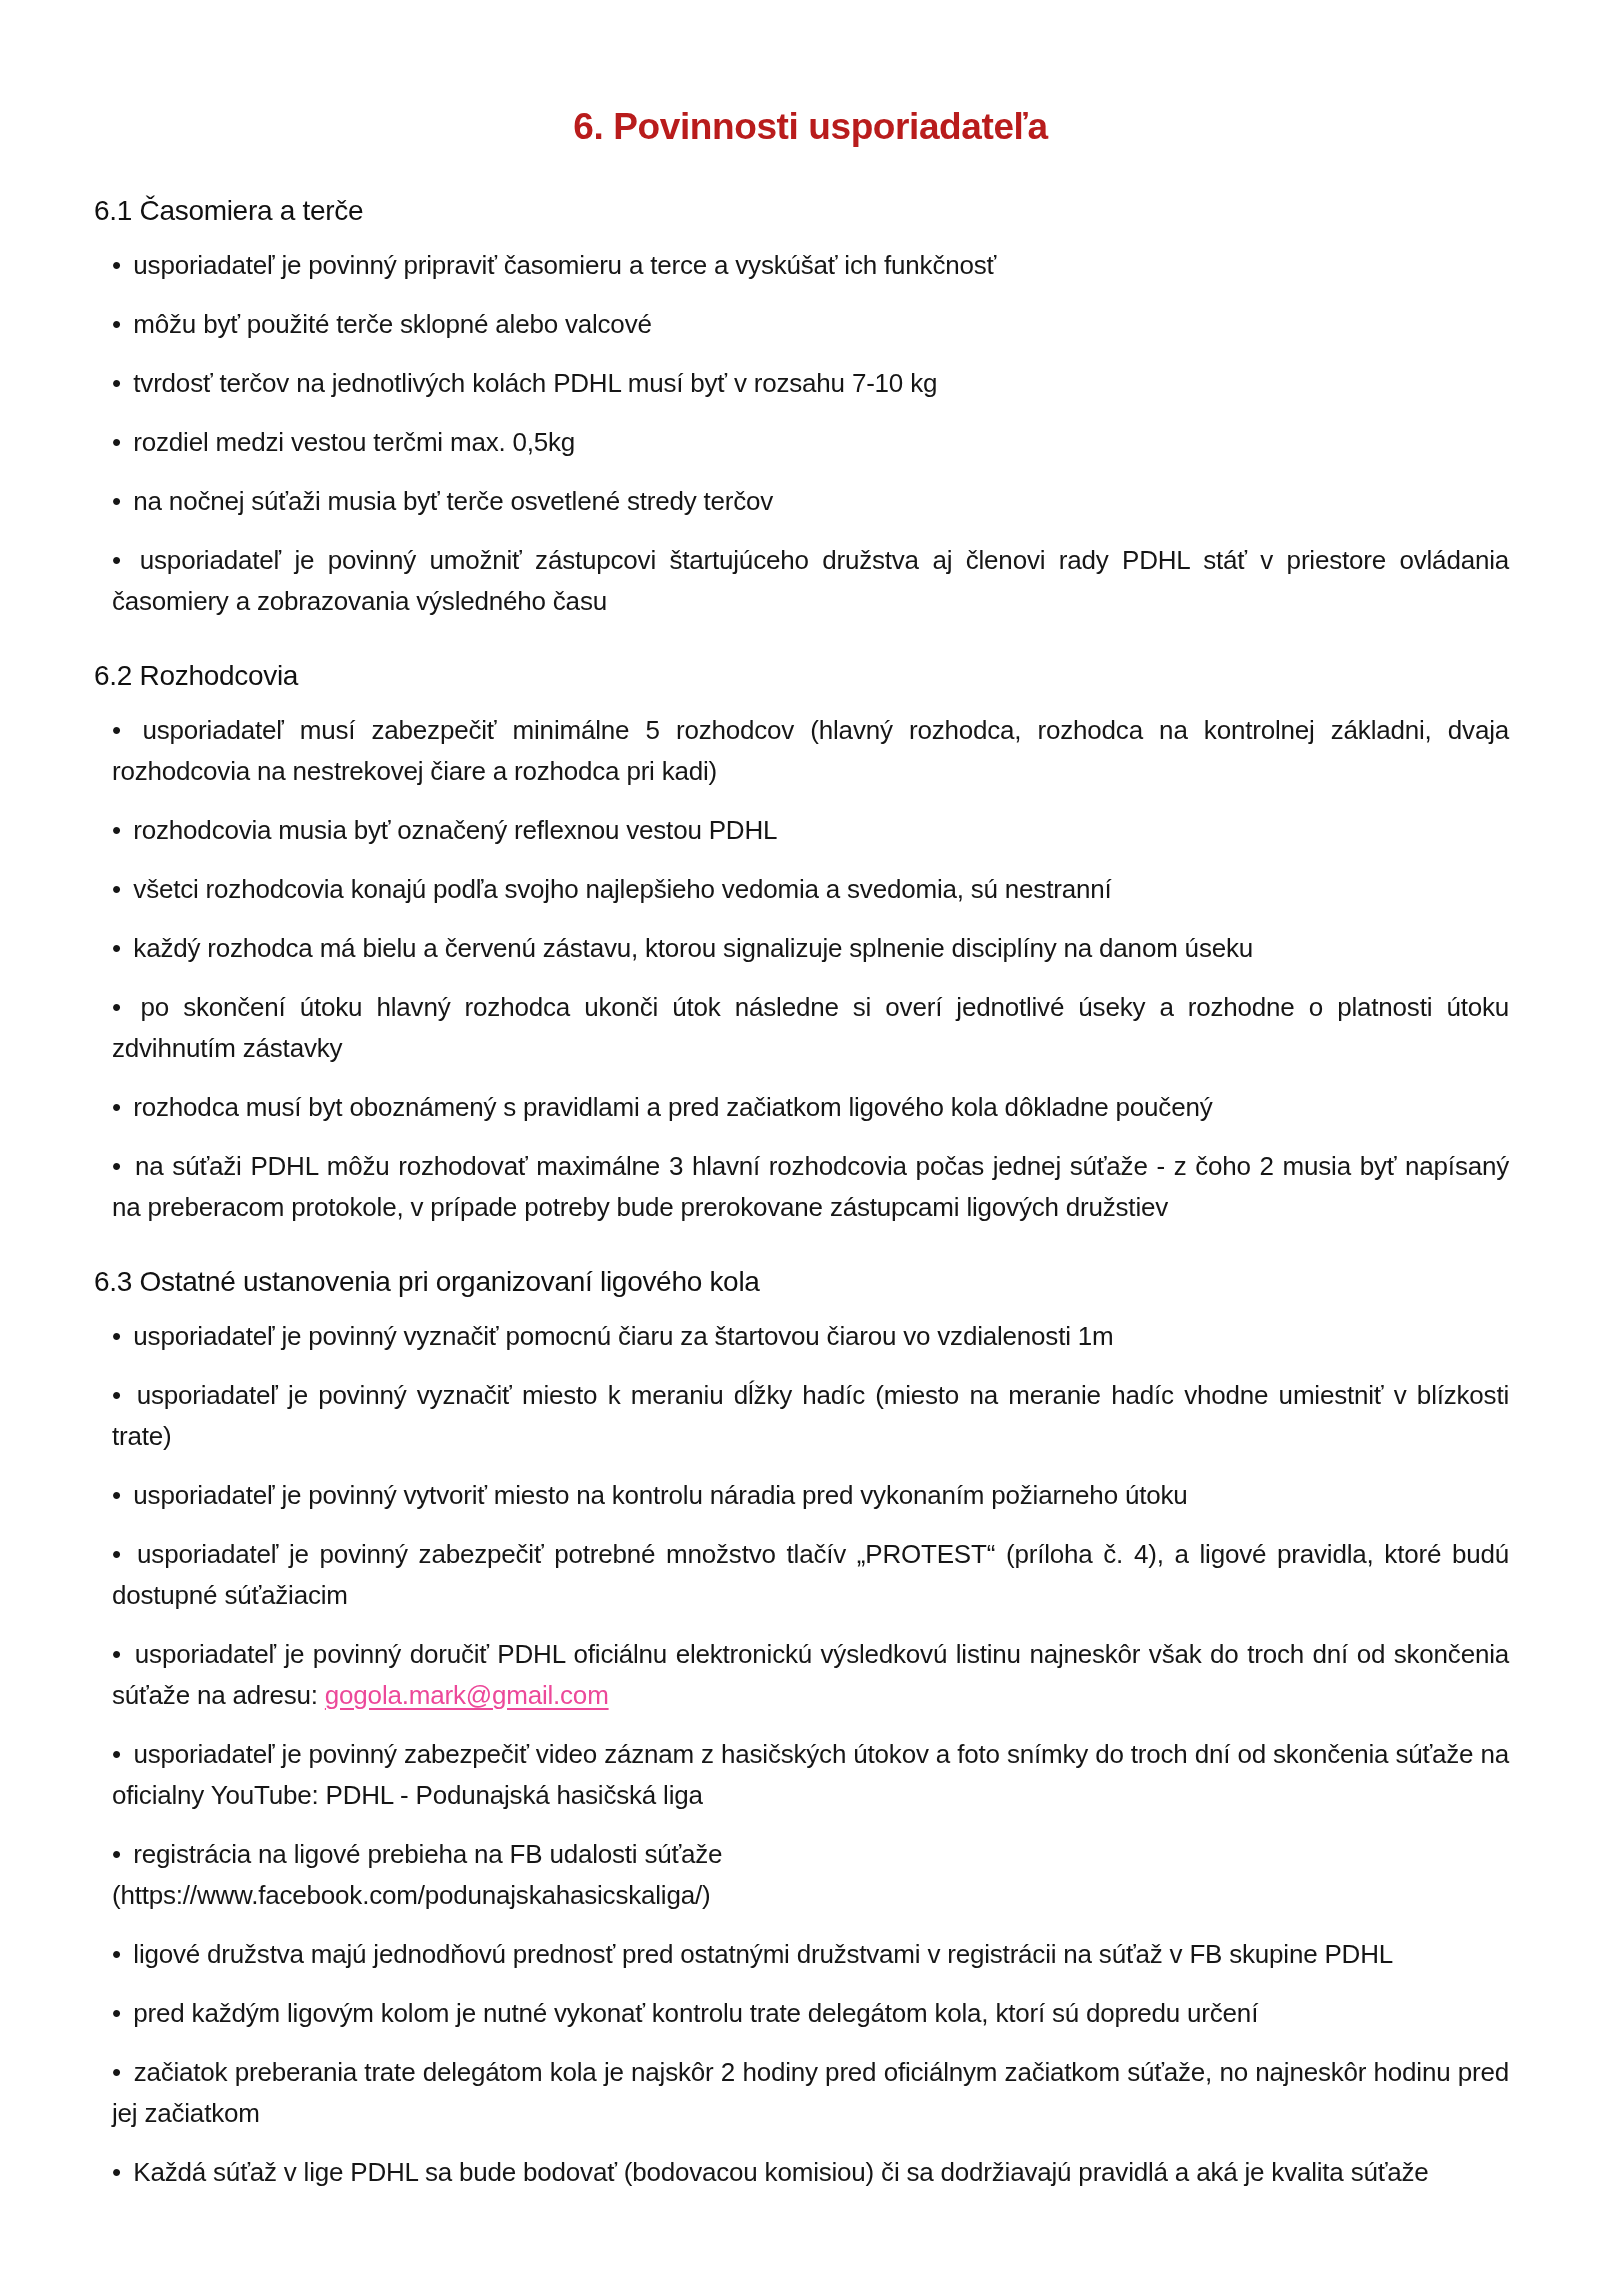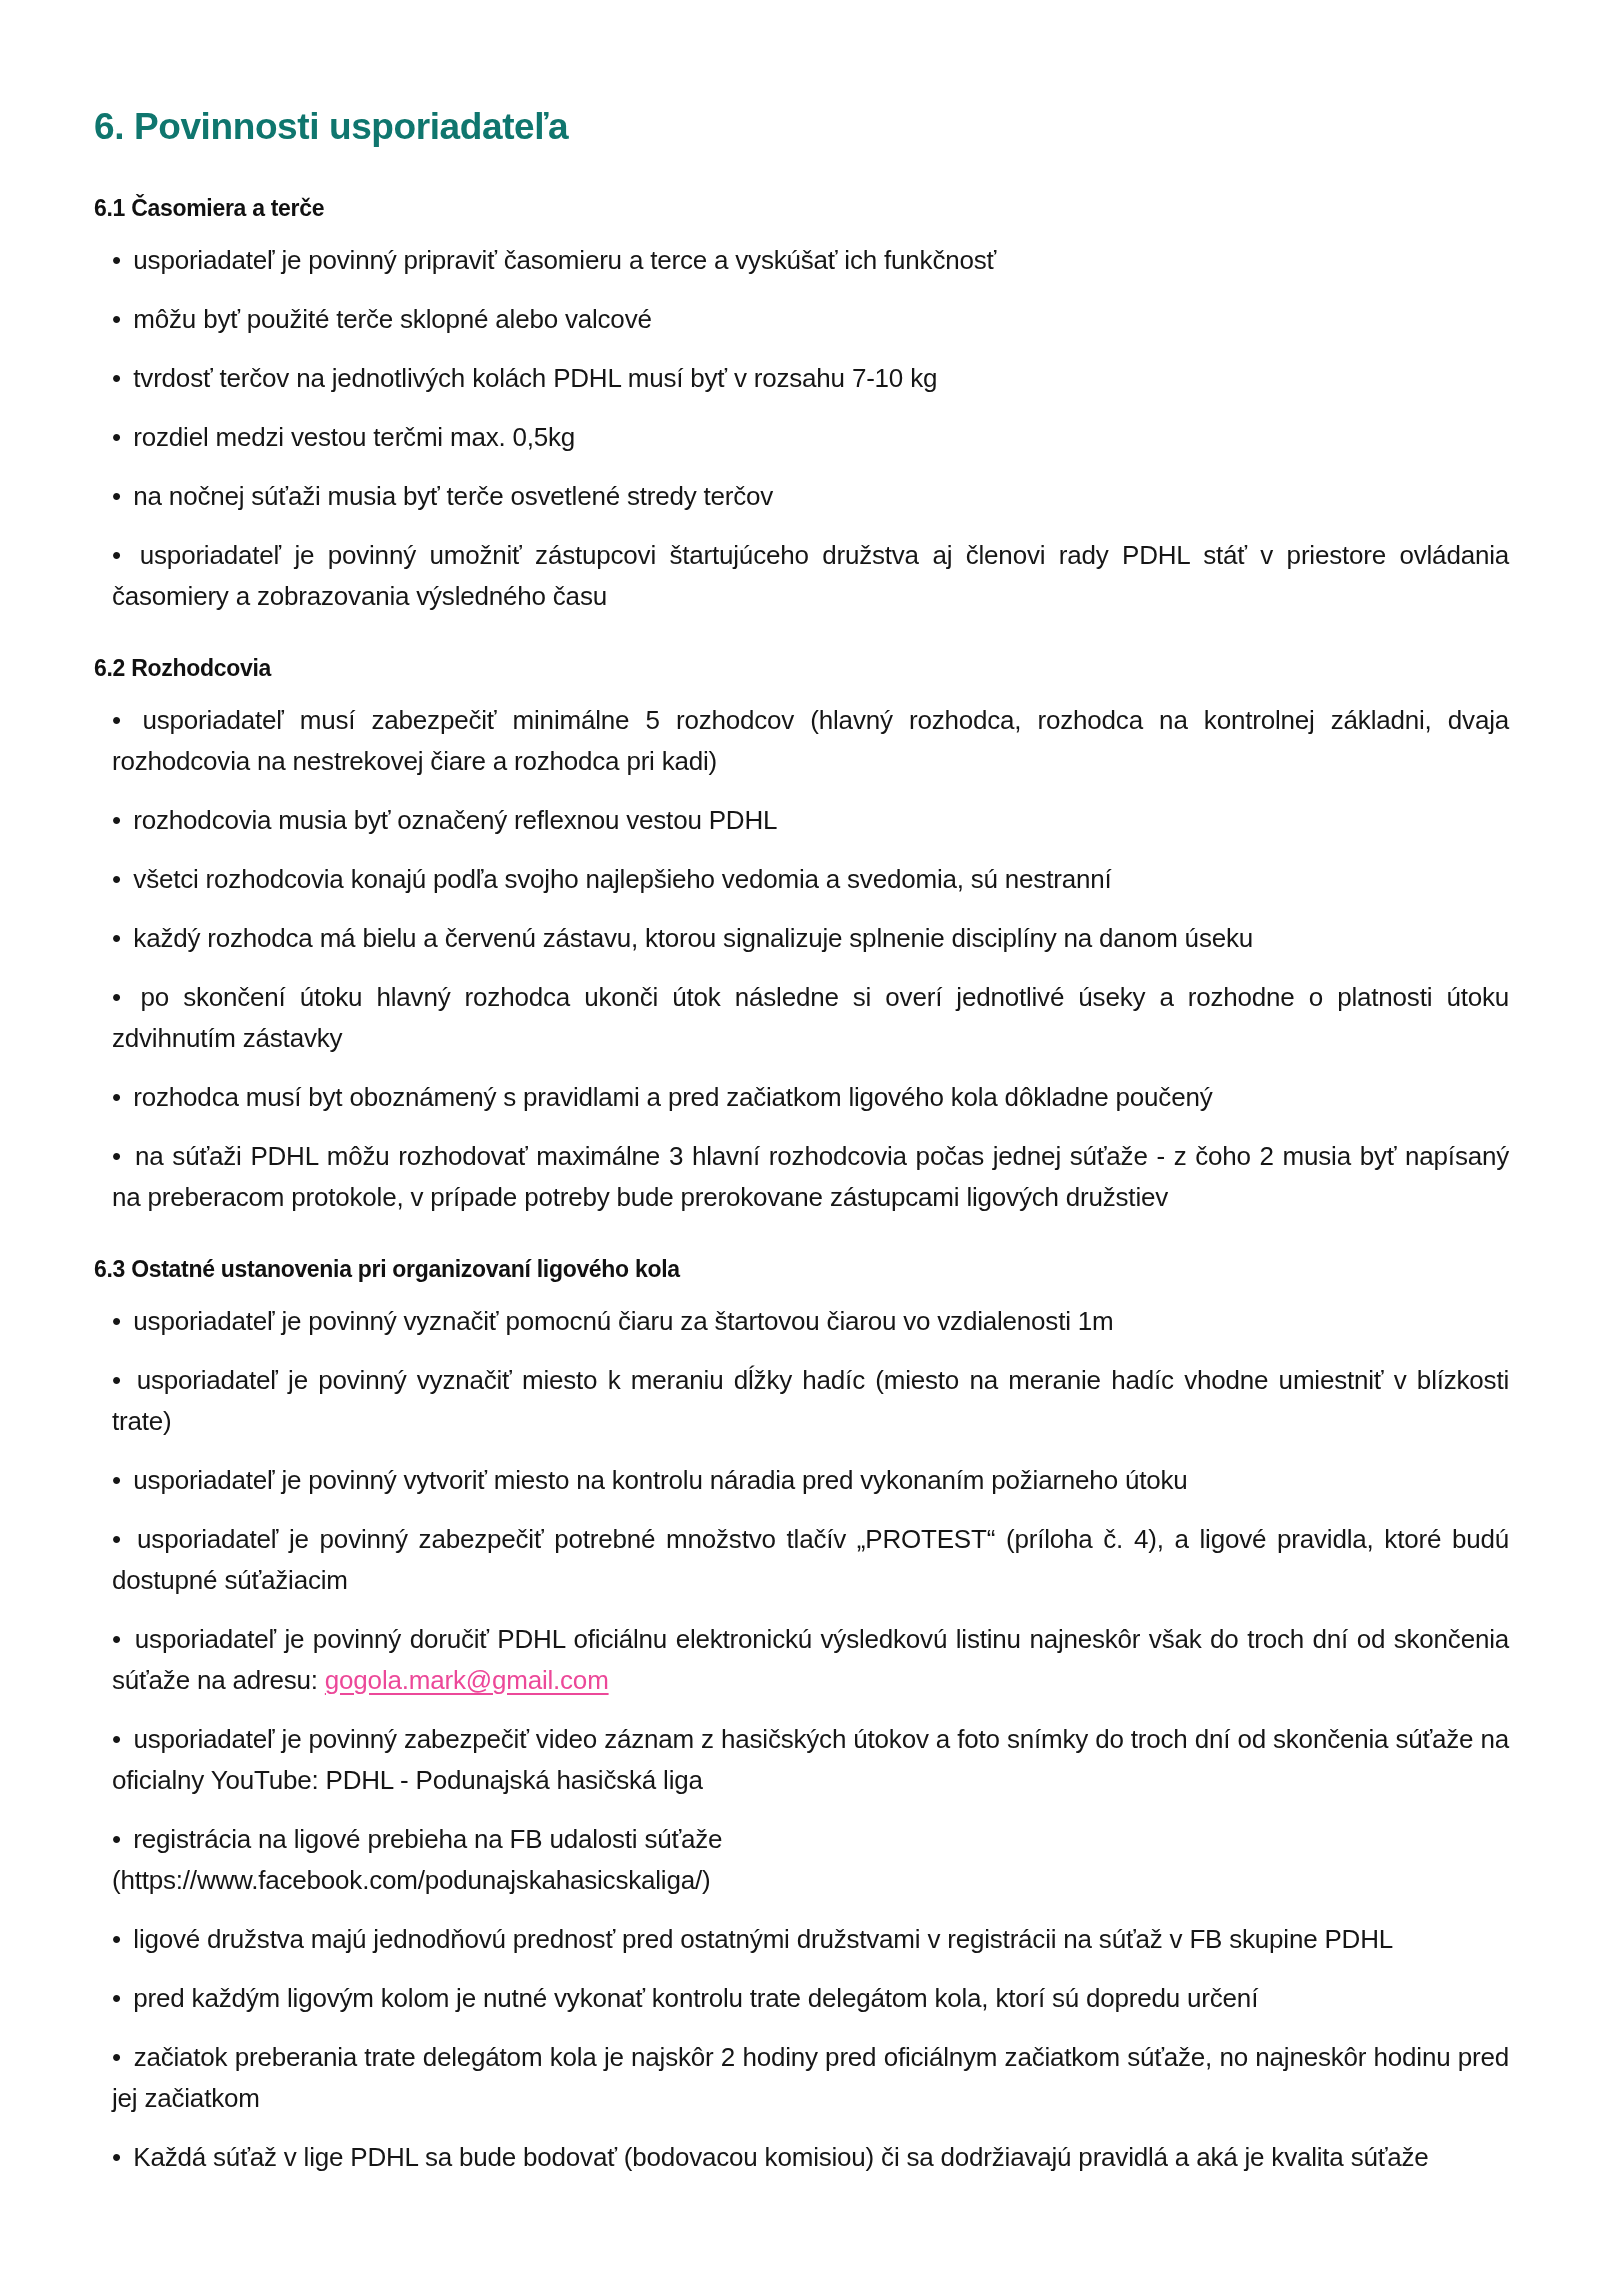--- a/index.html
+++ b/index.html
@@ -19,25 +19,26 @@
     width: 1621px;
     height: 2293px;
     padding: 106px 94px 0 94px;
     background: #ffffff;
   }
   .doc-title {
     font-size: 37px;
     font-weight: 700;
     letter-spacing: -0.4px;
     margin: 0 0 47px 0;
-    color: #0f766e;
+    color: #b91c1c;
+    text-align: center;
   }
   .section-heading {
-    font-size: 23px;
-    font-weight: 700;
+    font-size: 28px;
+    font-weight: 400;
     letter-spacing: -0.3px;
     margin: 38px 0 9px 0;
     color: #111111;
   }
   .bullet-item {
     font-size: 26px;
     font-weight: 400;
     line-height: 41px;
     letter-spacing: -0.2px;
     margin: 18px;

